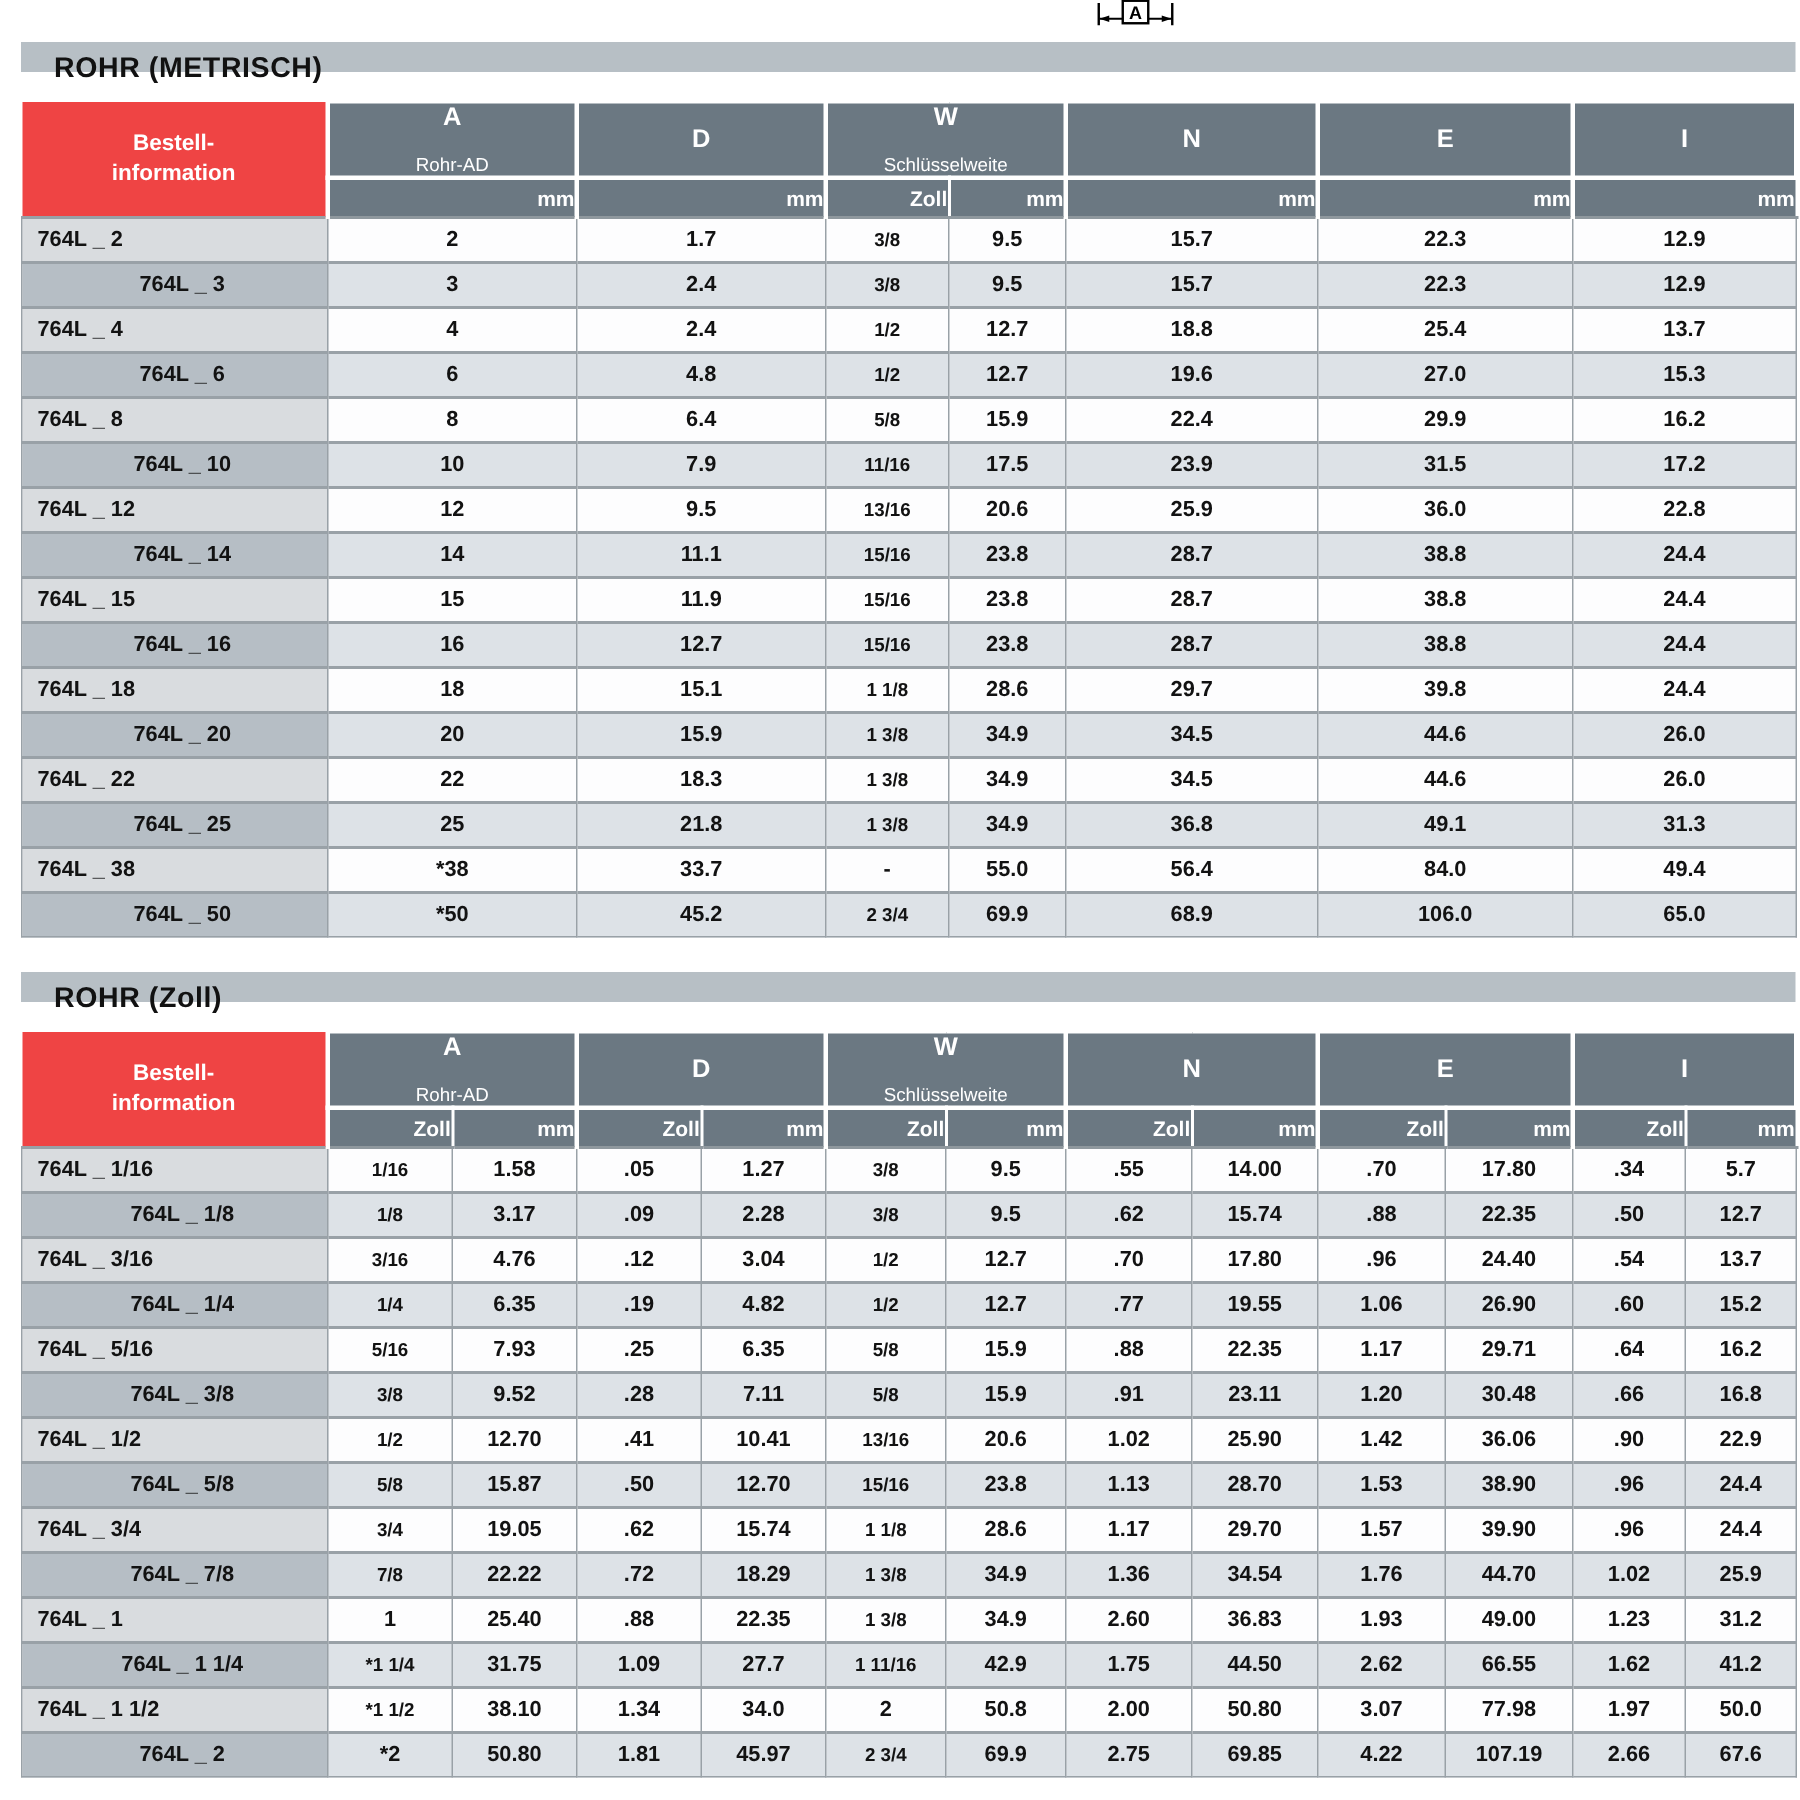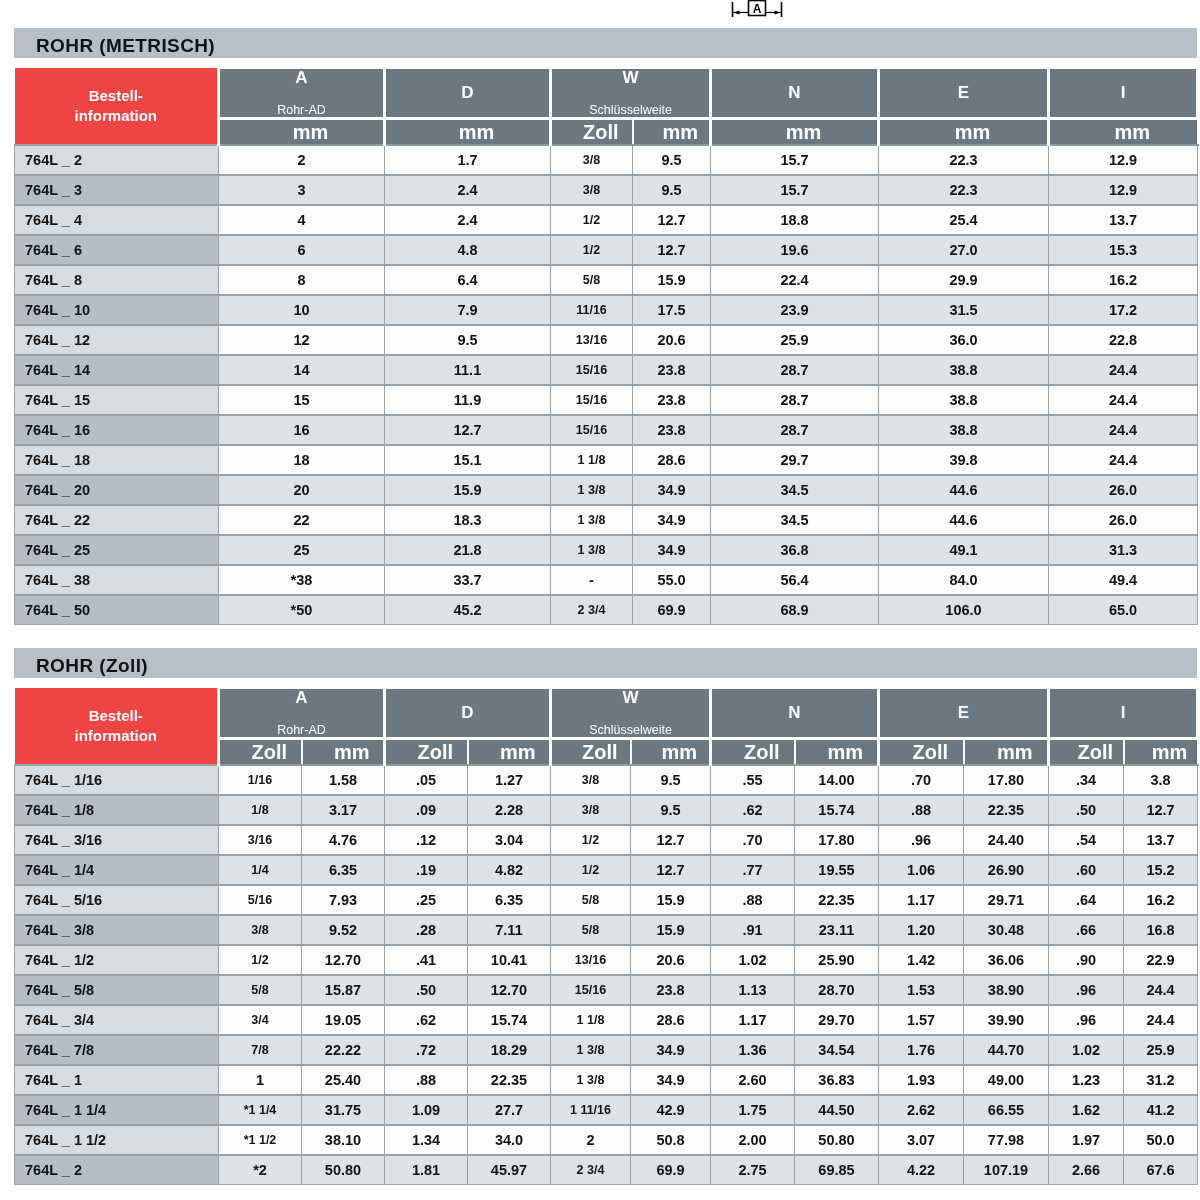--- a/index.html
+++ b/index.html
@@ -1,43 +1,43 @@
 <!DOCTYPE html>
 <html><head>
 <meta charset="utf-8">
 <style>
   html,body{margin:0;padding:0;background:#fff;}
   #page{position:relative;width:1200px;height:1200px;background:#fff;overflow:hidden;
         font-family:"Liberation Sans",sans-serif;}
   .dim-fragment{position:absolute;left:731px;top:0;width:52px;height:17px;}
-  .band{position:absolute;left:14px;width:1183px;height:30px;background:#b7bfc5;color:#111;
+  .band{position:absolute;left:14px;width:1183px;height:20px;background:#b7bfc5;color:#111;
         font-weight:bold;font-size:19px;line-height:35px;padding-left:22px;box-sizing:border-box;
         letter-spacing:.4px;}
   #band1{top:28px;}
   #band2{top:648px;}
   table.spec{position:absolute;left:14px;width:1183px;border-collapse:collapse;table-layout:fixed;}
   #t1{top:66px;} #t2{top:686px;}
   th,td{padding:0;margin:0;}
   th.part-h{background:#ef4444;color:#fff;font-weight:bold;font-size:15px;text-align:center;
             border-right:3px solid #fff;line-height:1.3;}
   th.main{background:#6b7882;color:#fff;border:3px solid #fff;height:45px;vertical-align:middle;
           text-align:center;}
   th.main .lbl{font-size:17px;font-weight:bold;line-height:1.1;}
   th.main .sub{font-size:12.5px;font-weight:normal;line-height:1.1;margin-top:16px;}
-  th.unit{background:#6b7882;color:#fff;font-size:20px;font-weight:bold;height:24px;
+  th.unit{background:#6b7882;color:#fff;font-size:14px;font-weight:bold;height:24px;
           border-left:2px solid #fff;border-right:2px solid #fff;border-bottom:2px solid #8f989e;
-          text-align:center;padding-left:18px;}
+          text-align:right;padding-left:18px;}
   th.unit.colfirst{border-left:3px solid #fff;}
   tbody td{height:28px;border:1px solid #99a1a7;border-top:2px solid #99a1a7;text-align:center;
            font-size:14.5px;font-weight:bold;color:#121212;}
   td.part{text-align:left;padding-left:10px;}
   tr.odd td{background:#fdfdfe;}
   tr.odd td.part{background:#d9dcdf;}
   tr.even td{background:#dde2e7;}
-  tr.even td.part{background:#b6bec5;}
+  tr.even td.part{background:#b6bec5;text-align:center;}
   td.frac{font-size:12.5px;margin-left:34px;}
 </style>
 </head>
 <body>
 
 <div id="page">
 
   <div class="dim-fragment">
     <svg width="52" height="17" viewBox="0 0 52 17">
       <line x1="1.5" y1="2" x2="1.5" y2="17" stroke="#000" stroke-width="1.6"></line>
@@ -330,21 +330,21 @@
           <td class="val">1.58</td>
           <td class="val">.05</td>
           <td class="val">1.27</td>
           <td class="val frac">3/8</td>
           <td class="val">9.5</td>
           <td class="val">.55</td>
           <td class="val">14.00</td>
           <td class="val">.70</td>
           <td class="val">17.80</td>
           <td class="val">.34</td>
-          <td class="val">3.8</td>
+          <td class="val">5.7</td>
         </tr>
         <tr class="even">
           <td class="part">764L _ 1/8</td>
           <td class="val frac">1/8</td>
           <td class="val">3.17</td>
           <td class="val">.09</td>
           <td class="val">2.28</td>
           <td class="val frac">3/8</td>
           <td class="val">9.5</td>
           <td class="val">.62</td>

